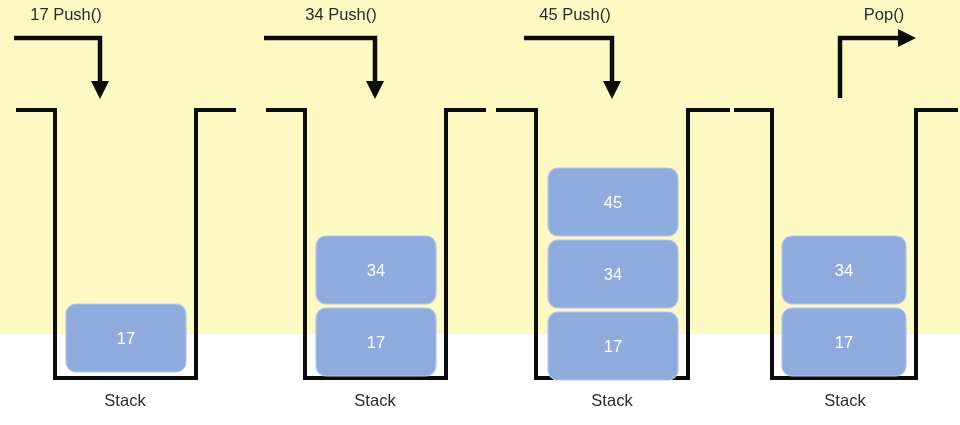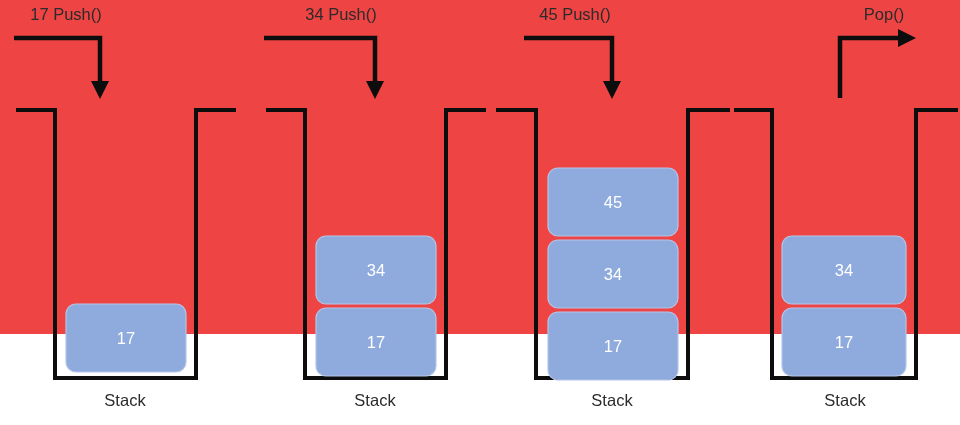--- a/index.html
+++ b/index.html
@@ -10,21 +10,21 @@
   body {
     width: 960px;
     height: 425px;
     font-family: "Liberation Sans", sans-serif;
     overflow: hidden;
   }
   #diagram-root {
     position: relative;
     width: 960px;
     height: 334px;
-    background: #ef4444;
+    background: #fef9c3;
   }
   svg.stack-diagram {
     display: block;
     width: 960px;
     height: 425px;
   }
   .wall-line {
     stroke: #0d0d0d;
     stroke-width: 4;
     fill: none;

